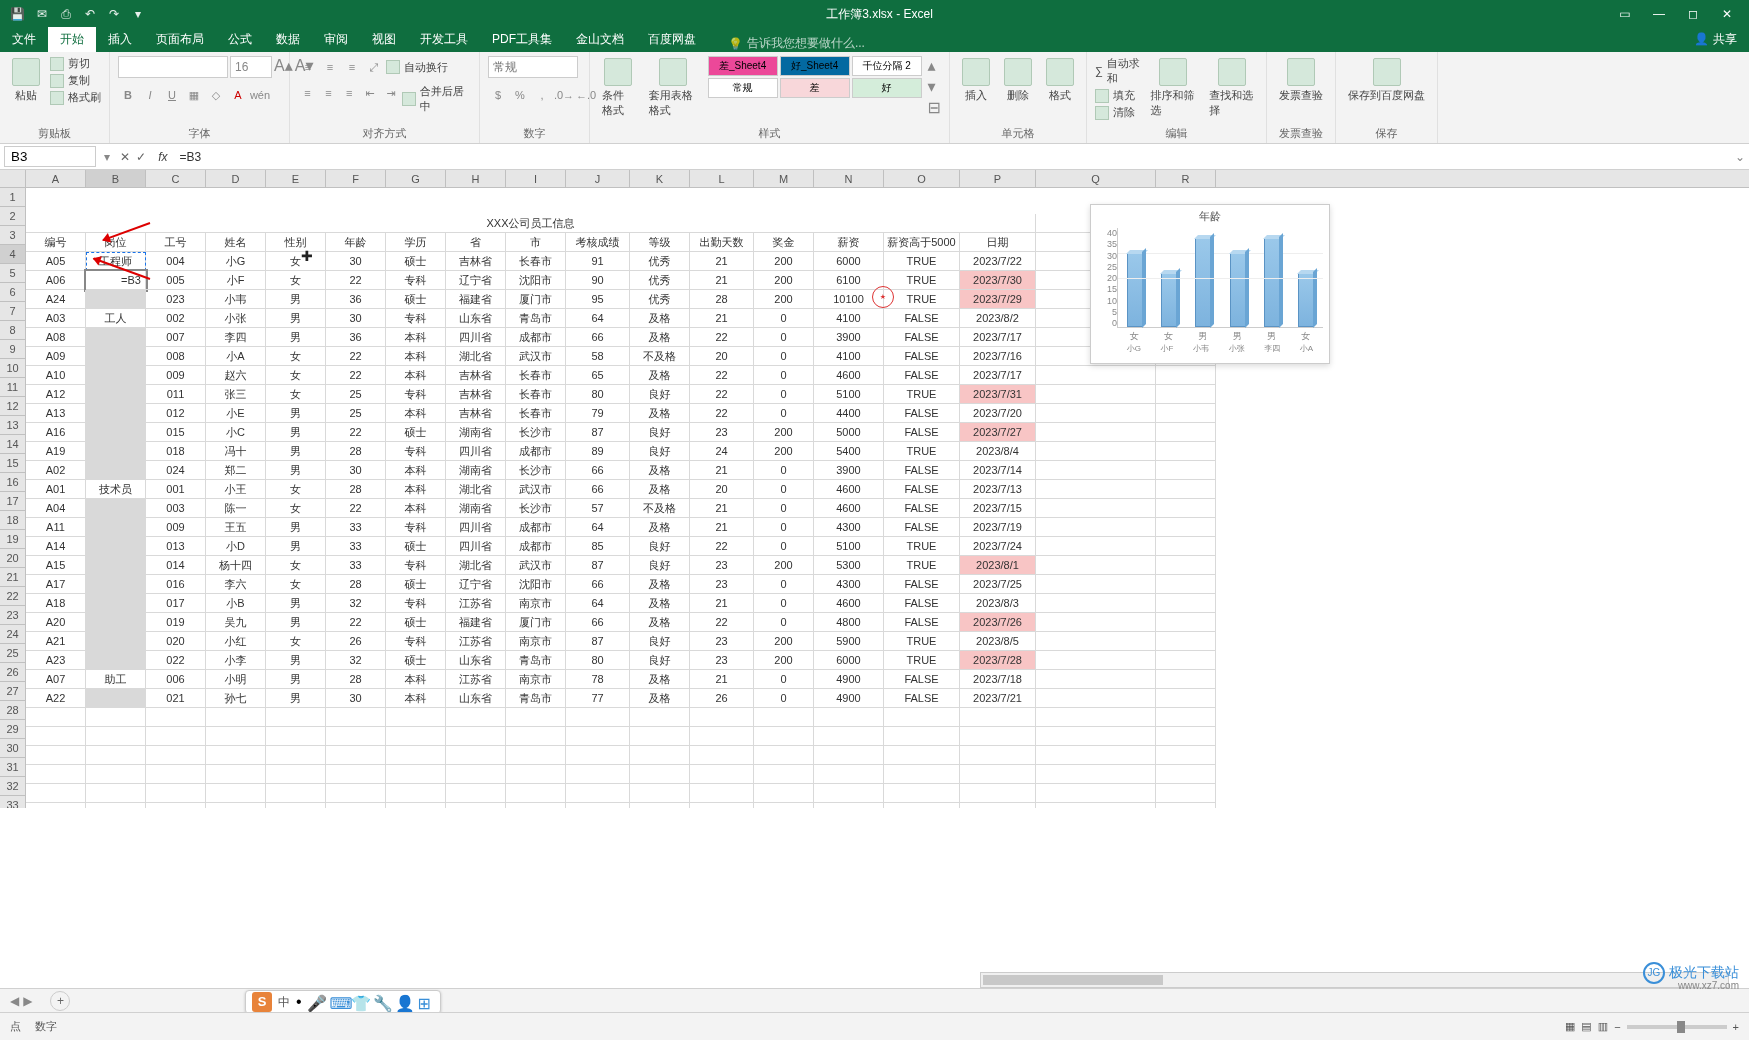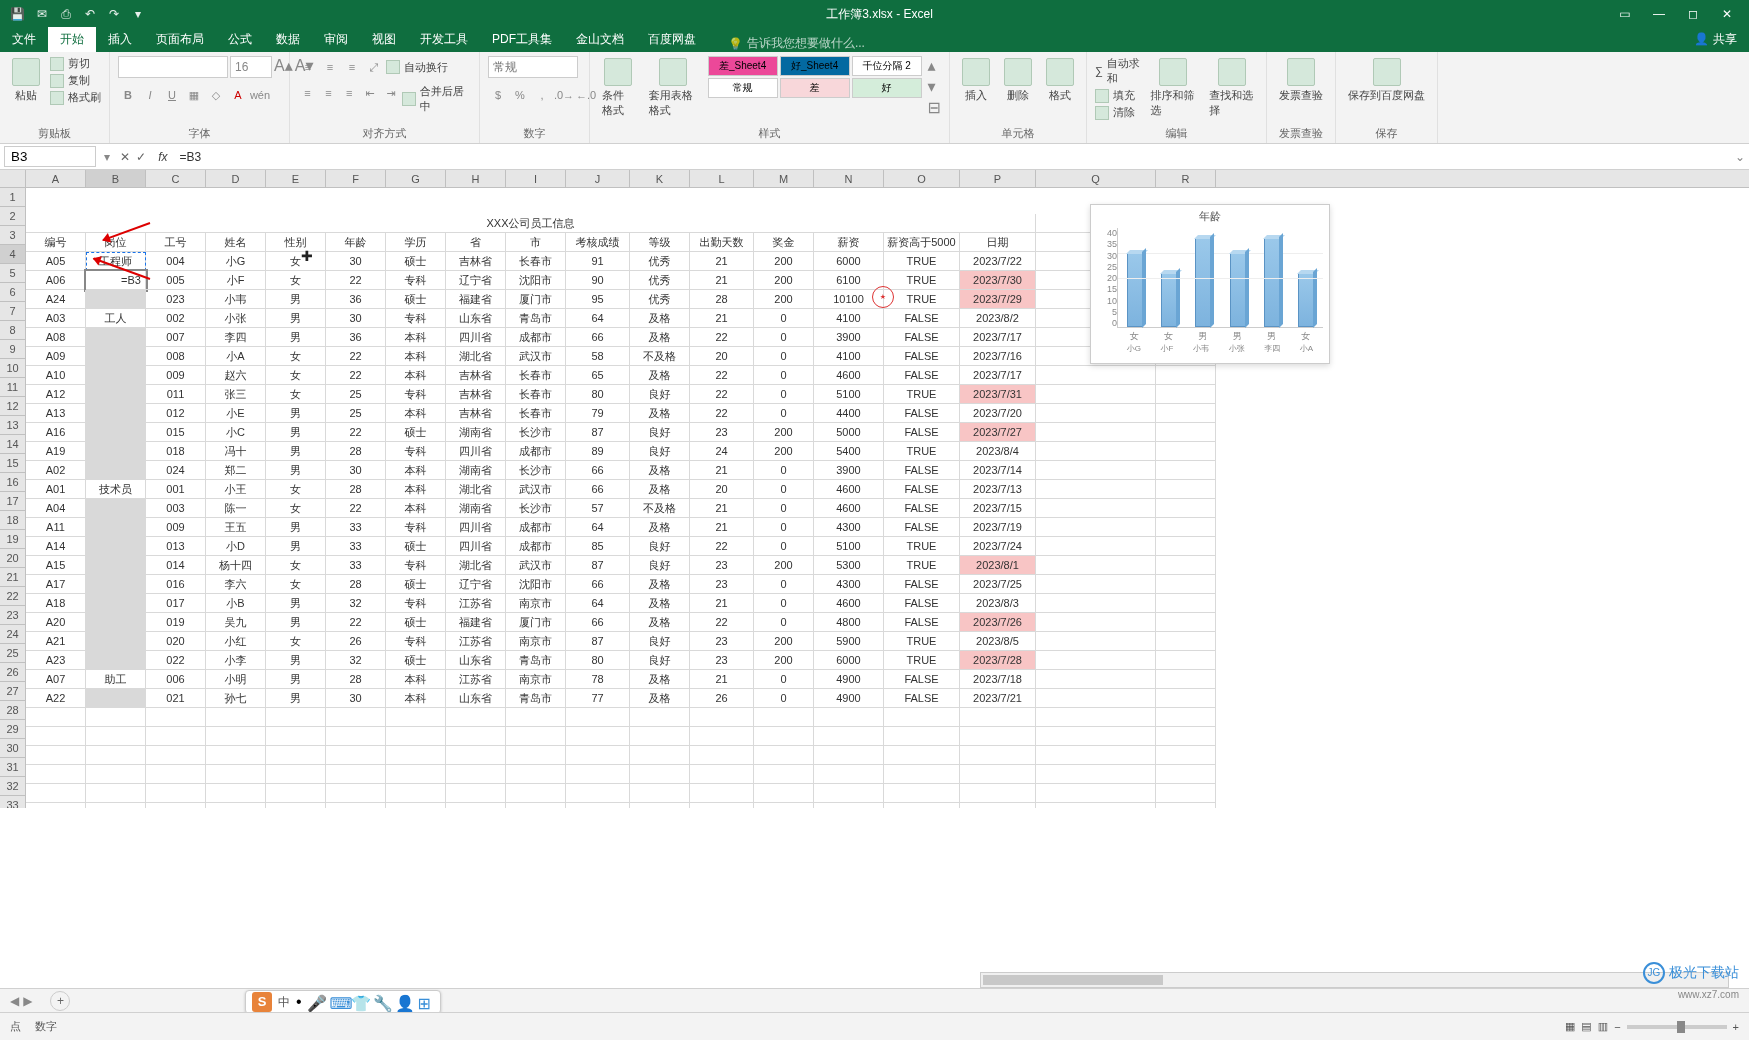--- a/index.html
+++ b/index.html
@@ -113,21 +113,21 @@
 .zoom-track { width:100px; height:4px; background:#ccc; position:relative; }
 .zoom-thumb { position:absolute; left:50%; top:-4px; width:8px; height:12px; background:#888; }
 
 
 .hscroll { position:absolute; bottom:52px; left:980px; right:20px; height:16px; background:#f0f0f0; border:1px solid #ccc; }
 .hscroll-thumb { position:absolute; left:2px; top:2px; width:180px; bottom:2px; background:#c8c8c8; }
 
 
 .wm { position:absolute; right:10px; bottom:56px; font-size:14px; color:#3a8fd8; display:flex; align-items:center; gap:4px; }
 .wm .logo { width:22px; height:22px; border:2px solid #3a8fd8; border-radius:50%; color:#3a8fd8; font-size:10px; text-align:center; line-height:18px; }
-.wm-sub { position:absolute; right:10px; bottom:40px; font-size:10px; color:#888; }
+.wm-sub { position:absolute; right:10px; bottom:49px; font-size:10px; color:#888; }
 
 
 .fx-collapse { width:18px; text-align:center; color:#888; }
 </style>
 </head>
 <body>
 
 <div class="titlebar">
   <div class="qat">
     <span class="ic">💾</span>

